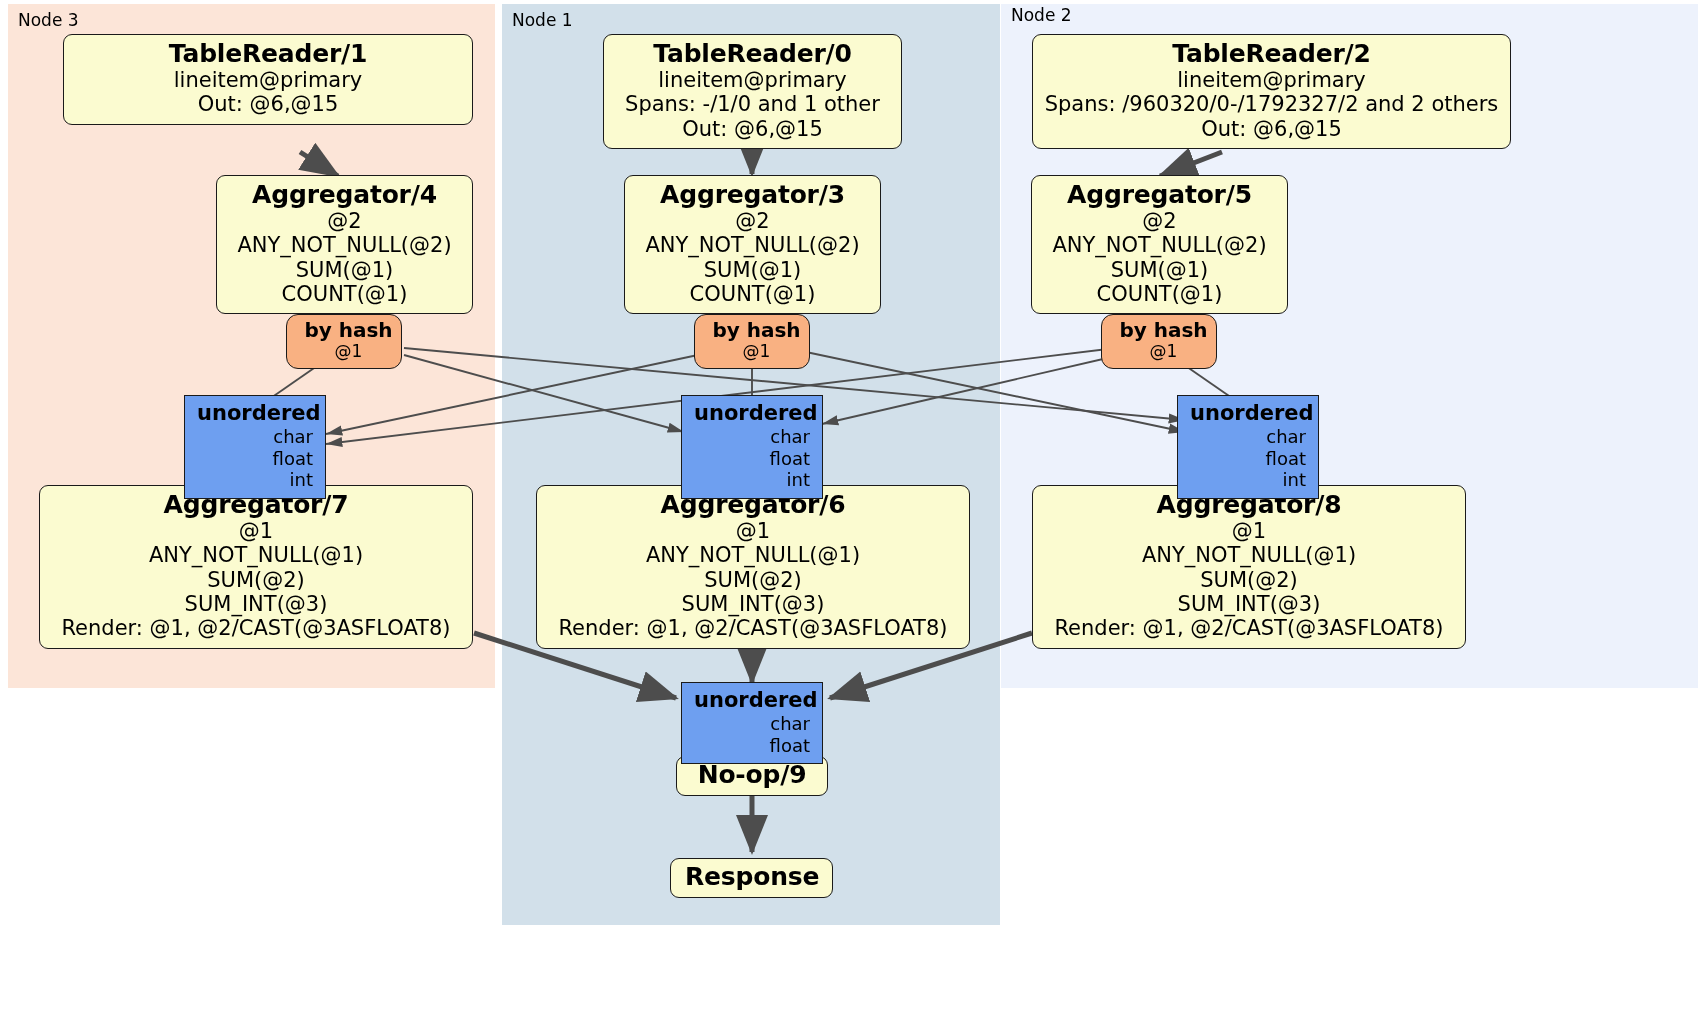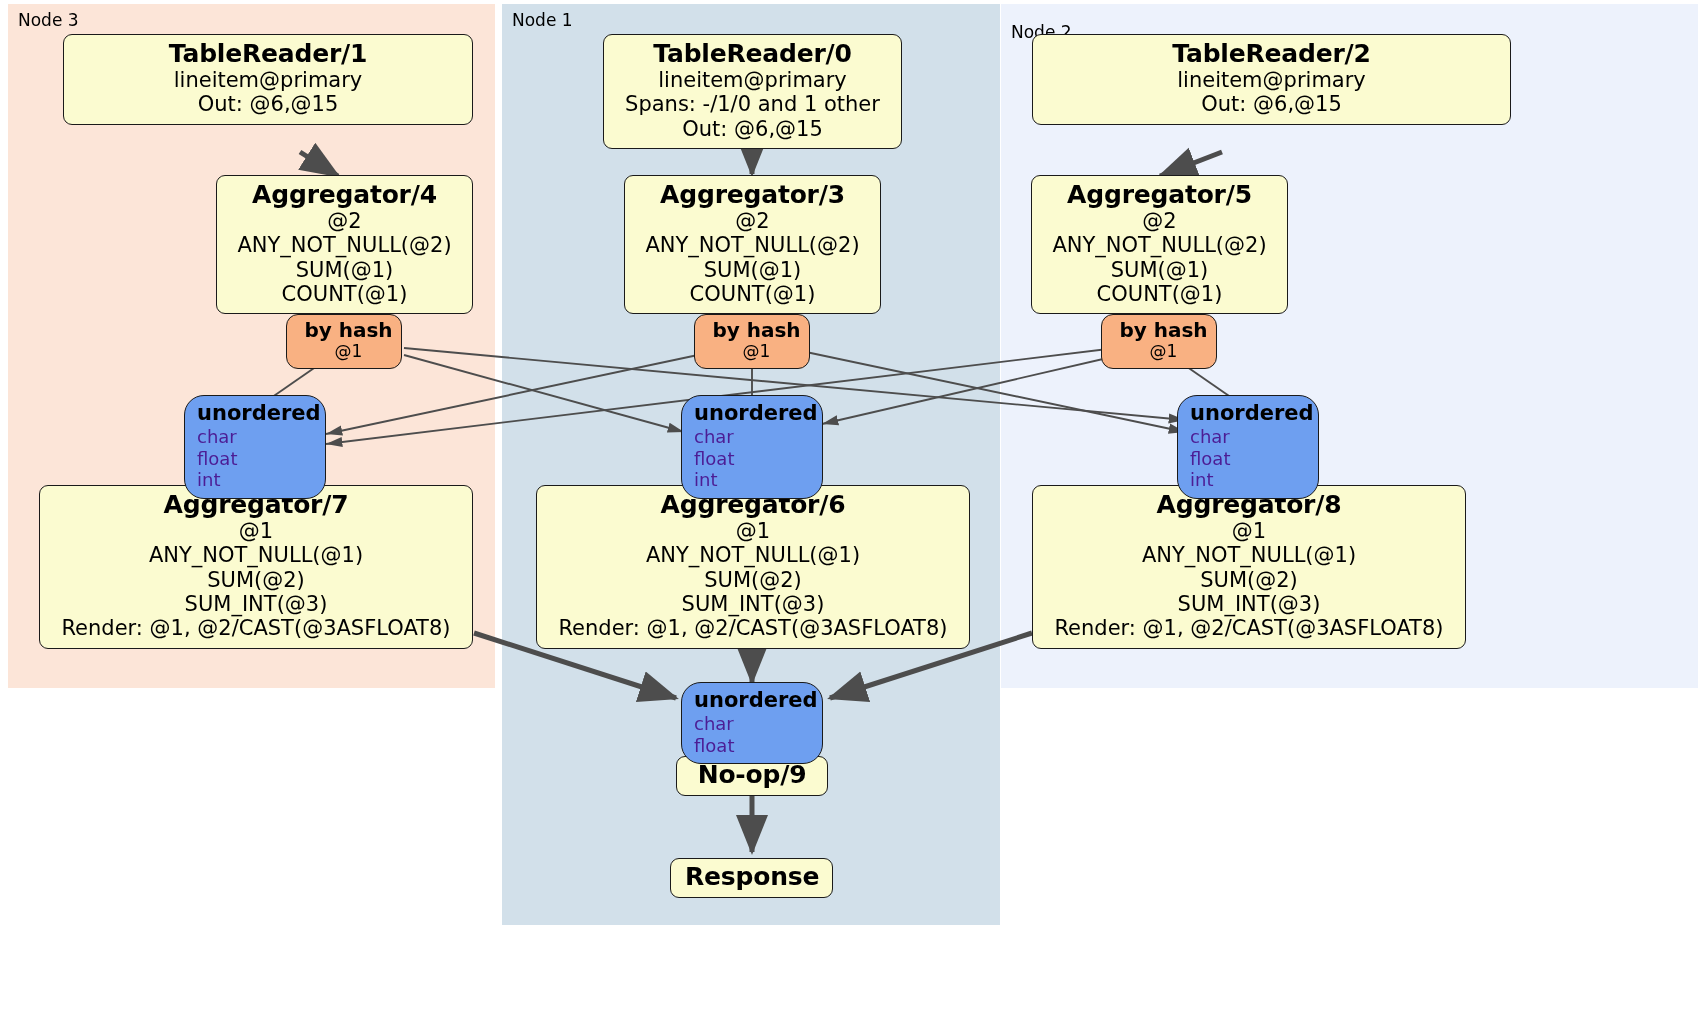--- a/index.html
+++ b/index.html
@@ -84,50 +84,50 @@
     font-size: 17px;
     line-height: 1.15;
     color: #000;
   }
   
   .sync {
     position: absolute;
     box-sizing: border-box;
     background: #6e9ff0;
     border: 1.4px solid #1a1a1a;
-    border-radius: 20px;
-    text-align: left;
+    border-radius: 0;
+    text-align: right;
     padding: 5px 12px 7px 12px;
     white-space: nowrap;
     z-index: 5;
   }
   .sync .ttl {
     font-weight: bold;
     font-size: 21px;
     line-height: 1.2;
     color: #000;
   }
   .sync .ln {
     font-size: 18px;
     line-height: 1.2;
-    color: #4c1d95;
+    color: #000000;
   }
 </style>
 </head>
 <body>
 
 <div id="canvas">
 
   <div class="panel" style="left:8px; top:4px; width:487px; height:684px; background:#fce5d8;"></div>
   <div class="panel" style="left:502px; top:4px; width:498px; height:921px; background:#d2e0ea;"></div>
   <div class="panel" style="left:1001px; top:4px; width:697px; height:684px; background:#edf2fc;"></div>
 
   <div class="panel-label" style="left:18px; top:12px;">Node 3</div>
   <div class="panel-label" style="left:512px; top:12px;">Node 1</div>
-  <div class="panel-label" style="left:1011px; top:24px;text-align:right;">Node 2</div>
+  <div class="panel-label" style="left:1011px; top:7px;text-align:right;">Node 2</div>
 
   <svg id="edges" viewBox="0 0 1706 1016" xmlns="http://www.w3.org/2000/svg">
     <defs>
       <marker id="ah" markerWidth="9" markerHeight="9" refX="7.4" refY="3.2" orient="auto" markerUnits="strokeWidth">
         <path d="M0,0 L8,3.2 L0,6.4 z" fill="#4d4d4d"></path>
       </marker>
       <marker id="ah-sm" markerWidth="10" markerHeight="10" refX="8.6" refY="3" orient="auto" markerUnits="strokeWidth">
         <path d="M0,0.3 L8.6,3 L0,5.7 z" fill="#4d4d4d"></path>
       </marker>
     </defs>
@@ -164,20 +164,21 @@
   <div class="proc" style="left:603px; top:34px; width:299px;">
     <div class="ttl">TableReader/0</div>
     <div class="ln">lineitem@primary</div>
     <div class="ln">Spans: -/1/0 and 1 other</div>
     <div class="ln">Out: @6,@15</div>
   </div>
 
   <div class="proc" style="left:1032px; top:34px; width:479px;">
     <div class="ttl">TableReader/2</div>
     <div class="ln">lineitem@primary</div>
+    <div class="ln">Spans: /960320/0-/1792327/2 and 2 others</div>
     <div class="ln">Out: @6,@15</div>
   </div>
 
   <div class="proc" style="left:216px; top:175px; width:257px;">
     <div class="ttl">Aggregator/4</div>
     <div class="ln">@2</div>
     <div class="ln">ANY_NOT_NULL(@2)</div>
     <div class="ln">SUM(@1)</div>
     <div class="ln">COUNT(@1)</div>
   </div>

